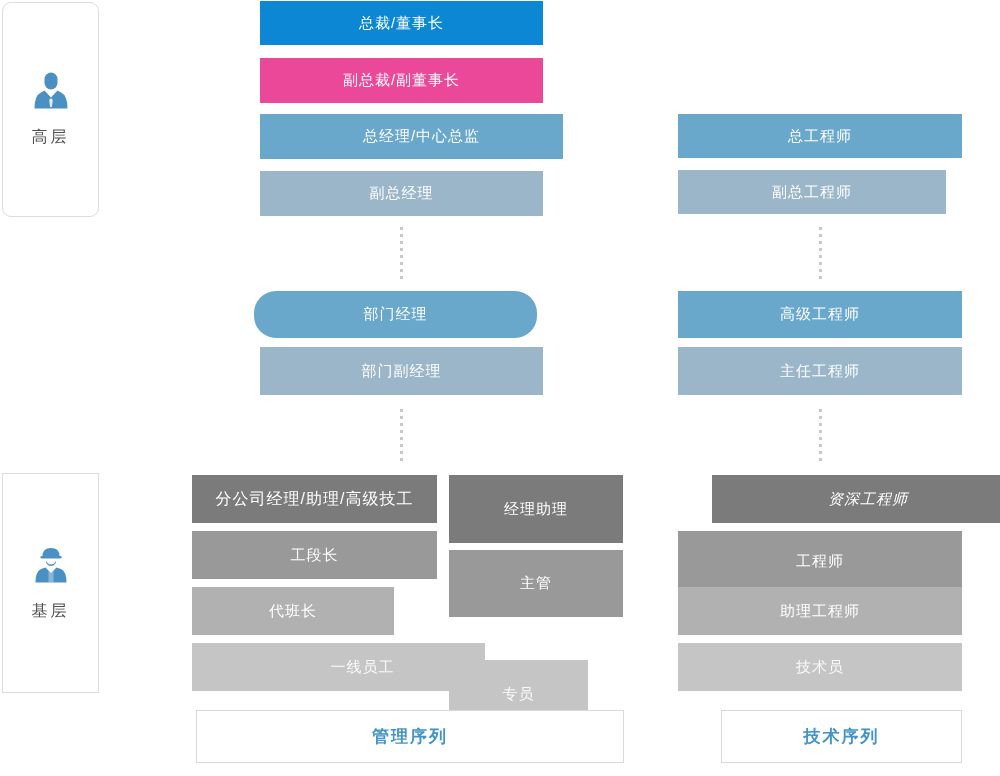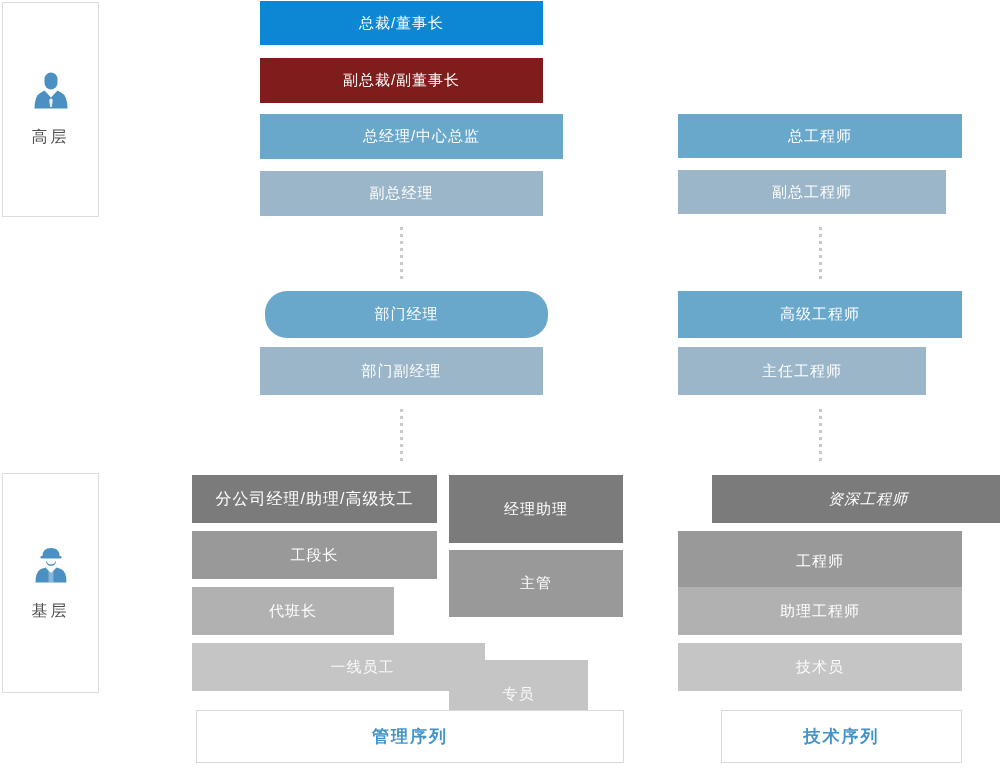--- a/index.html
+++ b/index.html
@@ -9,21 +9,21 @@
   
   .level{position:absolute;left:2px;width:95px;background:#fff;border:1px solid #dcdcdc;
          display:flex;flex-direction:column;align-items:center;justify-content:center;}
   .level .lbl{margin-top:16px;font-size:16px;color:#4f4f4f;letter-spacing:3px;}
   .level svg{display:block;}
 
   
   .box{position:absolute;display:flex;align-items:center;justify-content:center;
        color:#ffffff;font-size:15px;letter-spacing:1px;}
   .c-bblue{background:#0c87d3;}
-  .c-sblue{background:#7f1d1d;}
+  .c-sblue{background:#ec4899;}
   .c-mblue{background:#69a7cb;}
   .c-pblue{background:#9bb6c9;}
   .c-g1{background:#7b7b7b;}
   .c-g2{background:#999999;}
   .c-g3{background:#b1b1b1;}
   .c-g4{background:#c5c5c5;color:#fafafa;}
 
   
   .dotted{position:absolute;width:3px;
     background-image:repeating-linear-gradient(to bottom,
@@ -32,21 +32,21 @@
   
   .footer{position:absolute;top:710px;height:51px;background:#fff;border:1px solid #d9d9d9;
           display:flex;align-items:center;justify-content:center;
           font-size:17px;font-weight:bold;color:#4293c6;letter-spacing:2px;}
 </style>
 </head>
 <body>
 
 <div class="canvas">
 
-  <div class="level" style="top:2px;height:213px;">
+  <div class="level" style="top:2px;height:213px;border-radius:9px;">
     <svg width="40" height="40" viewBox="0 0 40 40">
       <rect x="13.5" y="1.5" width="13" height="17" rx="6.5" fill="#4a90c2"></rect>
       <path d="M20,26.5 L13.5,19.5 L10,21.5 Q3.5,24.5 3.5,37.5 L36.5,37.5 Q36.5,24.5 30,21.5 L26.5,19.5 Z" fill="#4a90c2"></path>
       <path d="M20,27 L18.2,29 L19.1,36 L20.9,36 L21.8,29 Z" fill="#ffffff" opacity="0.85"></path>
     </svg>
     <span class="lbl">高层</span>
   </div>
 
 
   <div class="level" style="top:473px;height:218px;">
@@ -60,41 +60,41 @@
     <span class="lbl">基层</span>
   </div>
 
   <div class="box c-bblue" style="left:260px;top:1px;width:283px;height:44px;">总裁/董事长</div>
   <div class="box c-sblue" style="left:260px;top:58px;width:283px;height:45px;">副总裁/副董事长</div>
   <div class="box c-mblue" style="left:260px;top:114px;width:283px;height:45px;padding-left:20px;">总经理/中心总监</div>
   <div class="box c-pblue" style="left:260px;top:171px;width:283px;height:45px;">副总经理</div>
 
   <div class="dotted" style="left:400px;top:227px;height:56px;"></div>
 
-  <div class="box c-mblue" style="left:265px;top:291px;width:283px;height:47px;border-radius:22px;">部门经理</div>
+  <div class="box c-mblue" style="left:254px;top:291px;width:283px;height:47px;border-radius:22px;">部门经理</div>
   <div class="box c-pblue" style="left:260px;top:347px;width:283px;height:48px;">部门副经理</div>
 
   <div class="dotted" style="left:400px;top:409px;height:55px;"></div>
 
   <div class="box c-g1" style="left:192px;top:475px;width:245px;height:48px;font-size:16px;">分公司经理/助理/高级技工</div>
   <div class="box c-g2" style="left:192px;top:531px;width:245px;height:48px;">工段长</div>
   <div class="box c-g3" style="left:192px;top:587px;width:202px;height:48px;">代班长</div>
   <div class="box c-g4" style="left:192px;top:643px;width:245px;height:48px;padding-left:48px;">一线员工</div>
 
   <div class="box c-g1" style="left:449px;top:475px;width:174px;height:68px;">经理助理</div>
   <div class="box c-g2" style="left:449px;top:550px;width:174px;height:67px;">主管</div>
   <div class="box c-g4" style="left:449px;top:660px;width:139px;height:68px;">专员</div>
 
   <div class="box c-mblue" style="left:678px;top:114px;width:284px;height:44px;">总工程师</div>
   <div class="box c-pblue" style="left:678px;top:170px;width:268px;height:44px;">副总工程师</div>
 
   <div class="dotted" style="left:819px;top:227px;height:56px;"></div>
 
   <div class="box c-mblue" style="left:678px;top:291px;width:284px;height:47px;">高级工程师</div>
-  <div class="box c-pblue" style="left:678px;top:347px;width:248px;height:48px;">主任工程师</div>
+  <div class="box c-pblue" style="left:678px;top:347px;width:284px;height:48px;">主任工程师</div>
 
   <div class="dotted" style="left:819px;top:409px;height:55px;"></div>
 
   <div class="box c-g1" style="left:712px;top:475px;width:312px;height:48px;font-style:italic;">资深工程师</div>
   <div class="box c-g2" style="left:678px;top:531px;width:284px;height:60px;">工程师</div>
   <div class="box c-g3" style="left:678px;top:587px;width:284px;height:48px;">助理工程师</div>
   <div class="box c-g4" style="left:678px;top:643px;width:284px;height:48px;">技术员</div>
 
   <div class="footer" style="left:196px;width:426px;">管理序列</div>
   <div class="footer" style="left:721px;width:239px;">技术序列</div>

